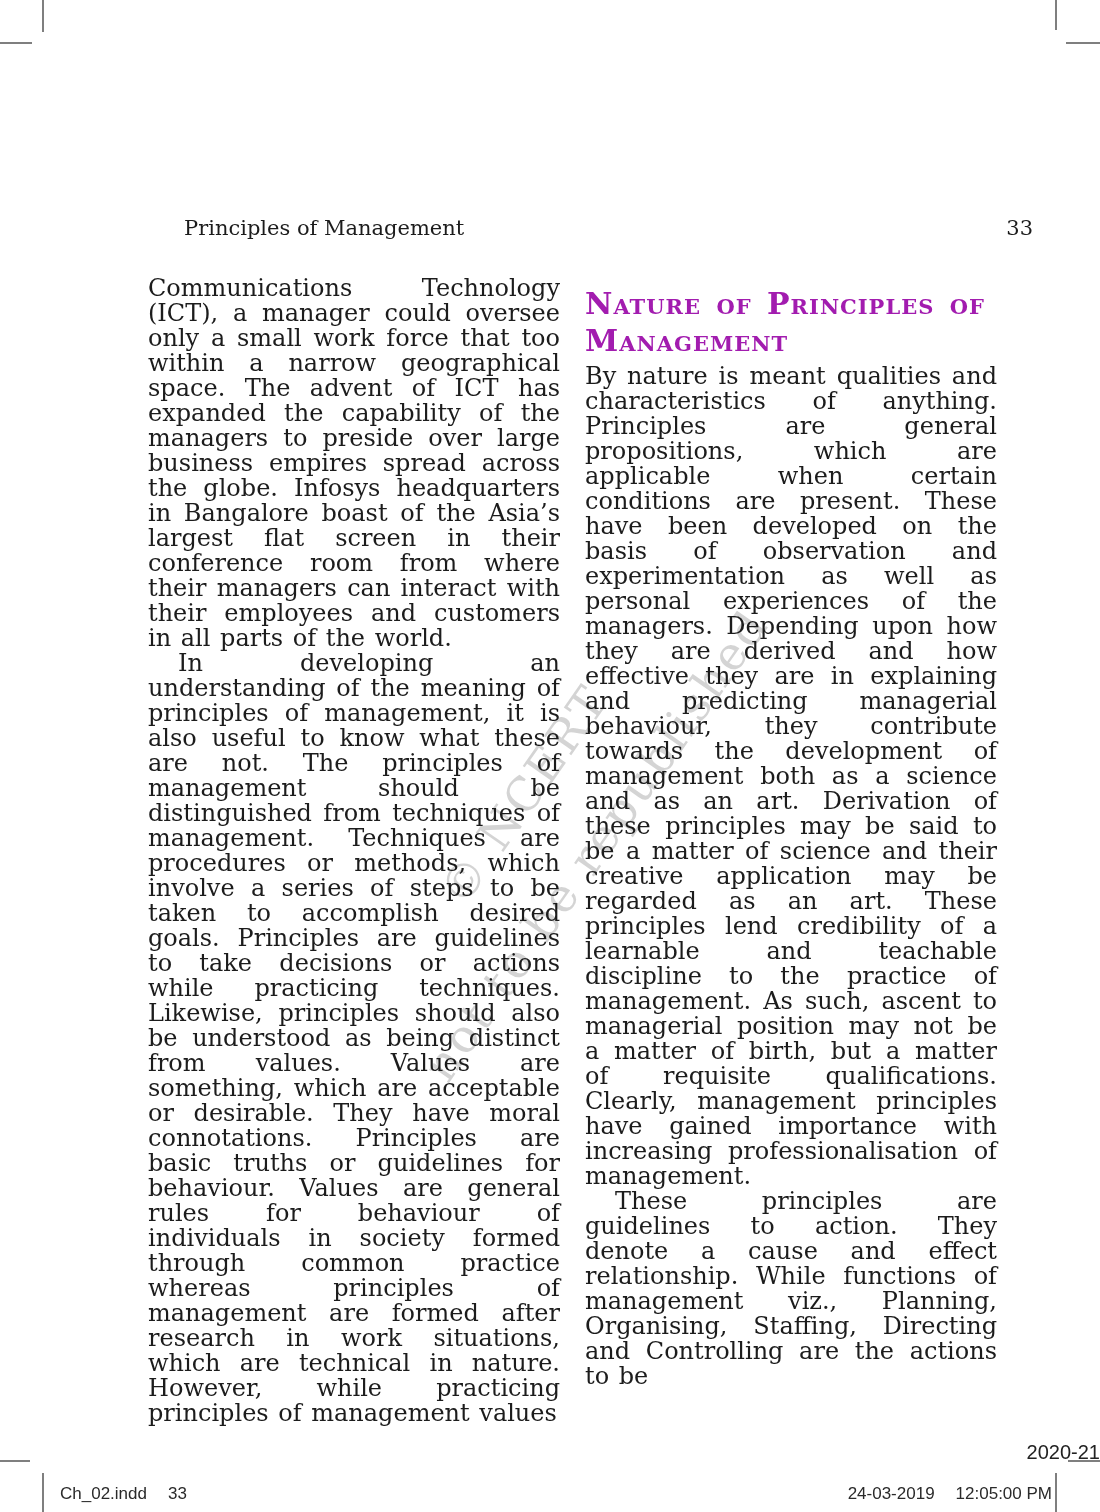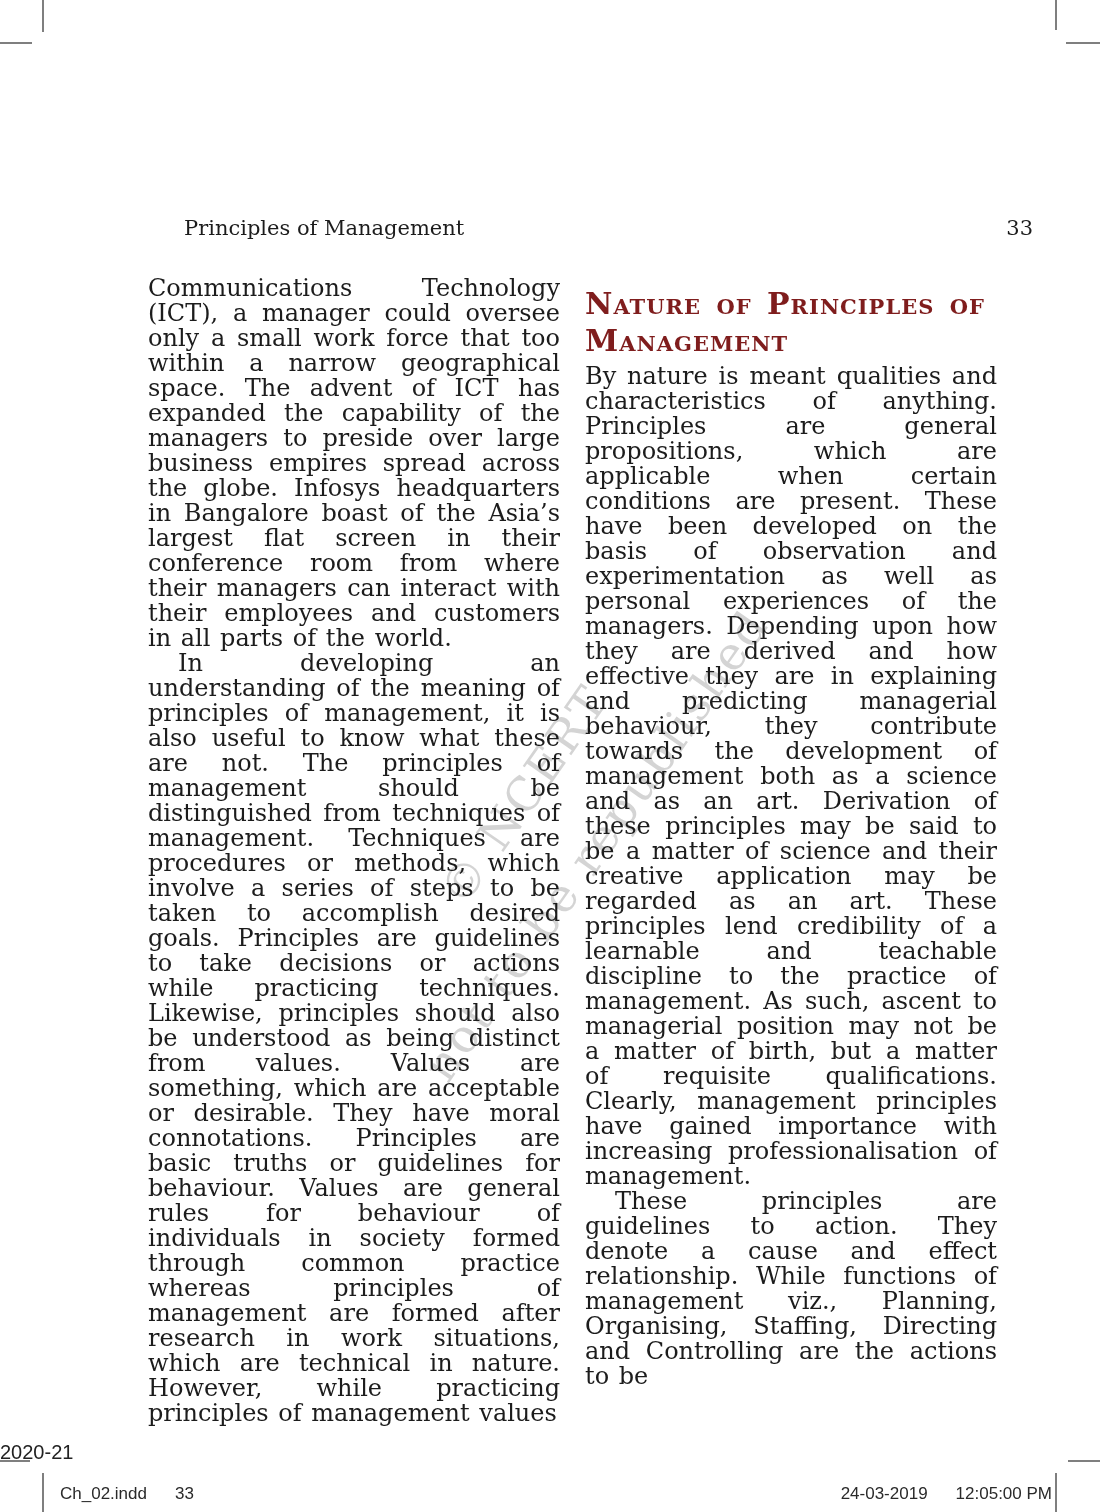--- a/index.html
+++ b/index.html
@@ -68,52 +68,52 @@
     font-size: 24px;
     line-height: 25px;
     text-align: justify;
     word-spacing: 2px;
   }
   .body-para.indent { text-indent: 30px; }
 
   .section-heading {
     font-variant: small-caps;
     font-weight: bold;
-    color: #7f1d1d;
+    color: #a21caf;
     font-size: 30px;
     line-height: 37px;
     letter-spacing: 1px;
     margin-top: 9px;
     margin-bottom: 5px;
     word-spacing: 4px;
   }
 
   
   .year-footer {
     position: absolute;
     left: 0; top: 1441px;
     width: 1100px;
-    text-align: left;
+    text-align: right;
     font-family: "Liberation Sans", sans-serif;
     font-size: 20px;
     color: #222;
     z-index: 1;
   }
   .print-strip {
     position: absolute;
     left: 60px; top: 1484px;
     width: 992px;
     display: flex;
     justify-content: space-between;
     font-family: "Liberation Sans", sans-serif;
     font-size: 17px;
     color: #2a2a2a;
     z-index: 1;
   }
-  .print-strip .grp { display: flex; gap: 28px; }
+  .print-strip .grp { display: flex; gap: 21px; }
 </style>
 </head>
 <body>
 
 <div class="crop tl-v"></div>
 <div class="crop tl-h"></div>
 <div class="crop tr-v"></div>
 <div class="crop tr-h"></div>
 <div class="crop bl-h"></div>
 <div class="crop bl-v"></div>

